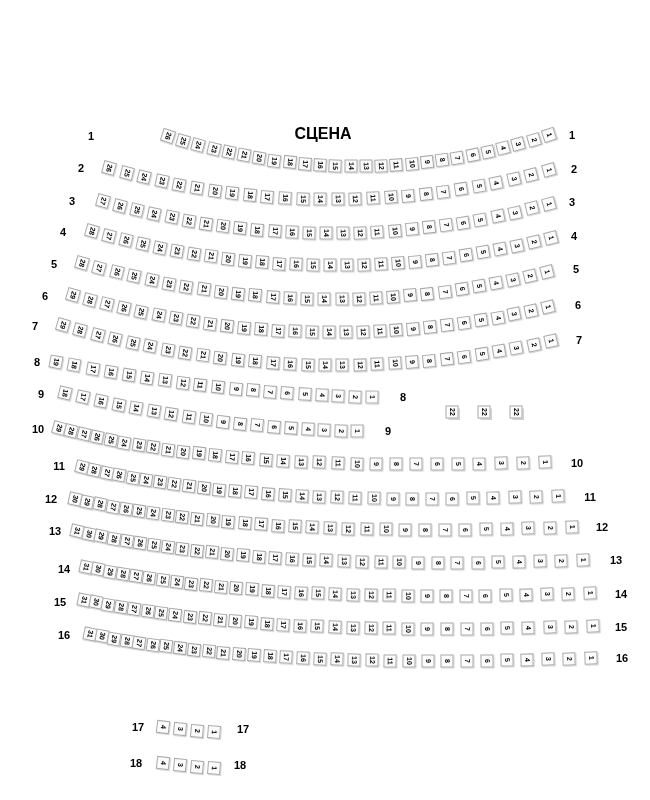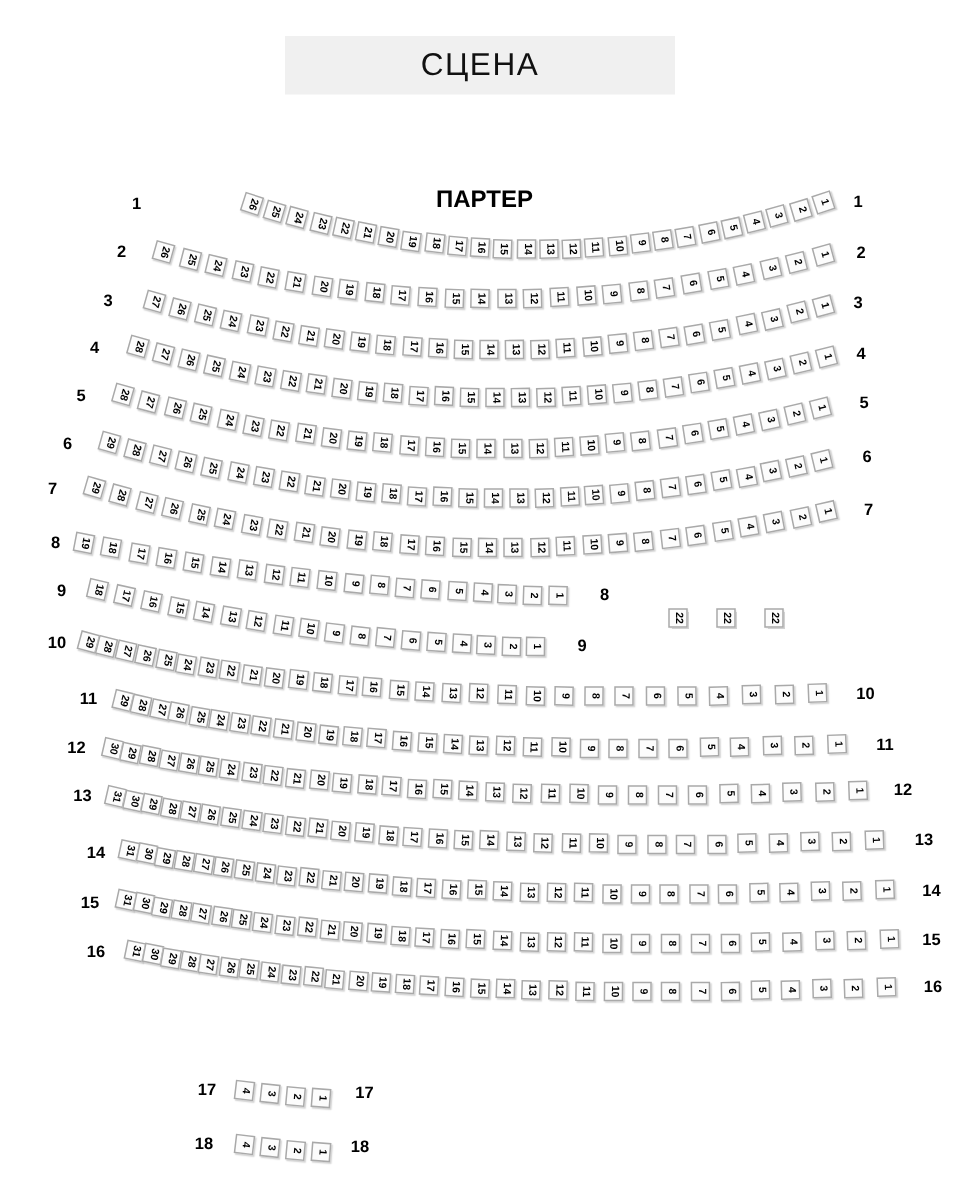--- a/index.html
+++ b/index.html
@@ -31,24 +31,21 @@
   }
   .seat span {
     font-size:7px; font-weight:bold; line-height:1; color:#000;
     transform:rotate(90deg); white-space:nowrap;
   }
 </style>
 </head>
 <body>
 
 <div class="map">
-  <div class="stage">
-    <span>СЦЕНА</span>
-  </div>
-  <div class="section-title">ПАРТЕР</div>
+  <div class="section-title">СЦЕНА</div>
   <div id="seats-layer">
       <div class="seat" style="left: 168px; top: 136px; transform: translate(-50%, -50%) rotate(17.8deg);">
         <span>26</span>
       </div>
       <div class="seat" style="left: 183.202px; top: 140.683px; transform: translate(-50%, -50%) rotate(16.4deg);">
         <span>25</span>
       </div>
       <div class="seat" style="left: 198.406px; top: 144.973px; transform: translate(-50%, -50%) rotate(15.1deg);">
         <span>24</span>
       </div>

